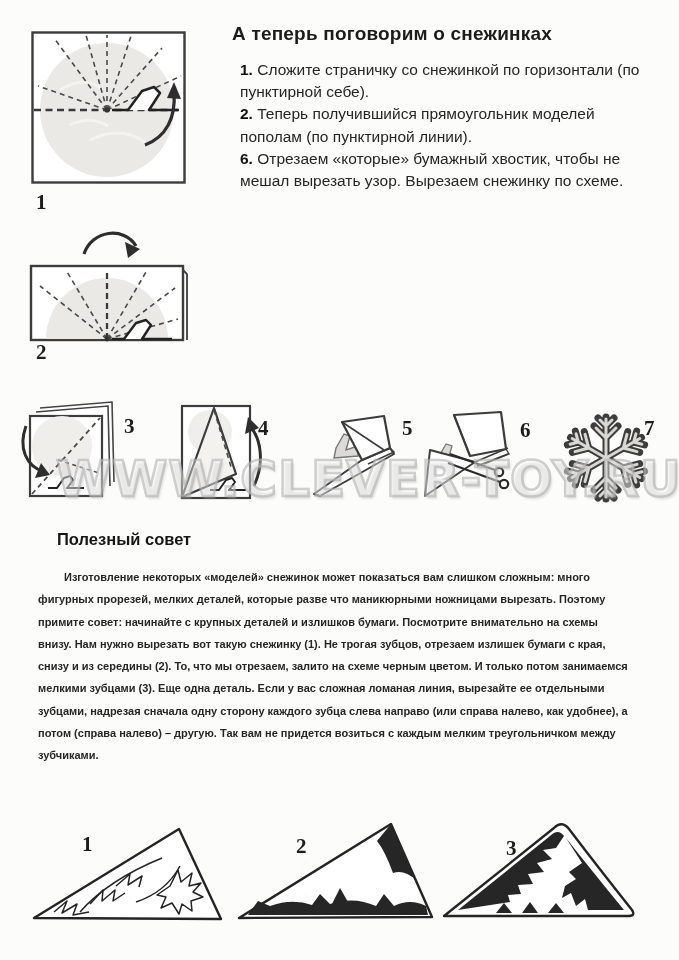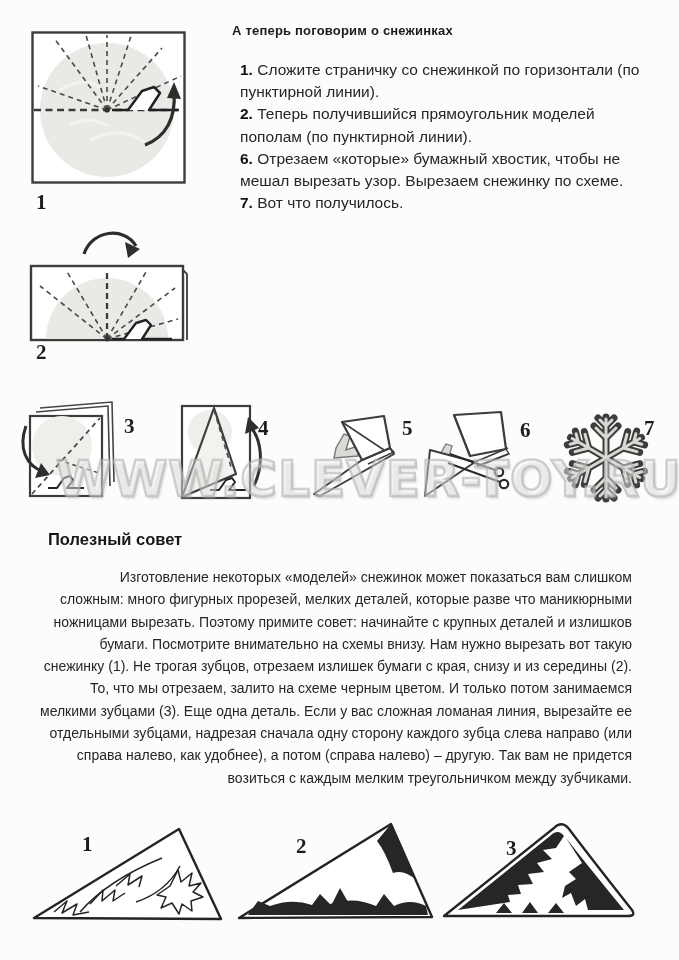--- a/index.html
+++ b/index.html
@@ -1,25 +1,25 @@
 <!DOCTYPE html>
 <html><head>
 <meta charset="utf-8">
 <style>
   html,body{margin:0;padding:0;background:#e8e8e8;}
   #page{position:relative;width:679px;height:960px;background:#fcfcfb;
         font-family:"Liberation Sans",sans-serif;color:#262626;overflow:hidden;margin:0 auto;}
   .abs{position:absolute;}
-  .title{font-weight:bold;font-size:13px;letter-spacing:.2px;color:#1c1c1c;width:440px;}
+  .title{font-weight:bold;font-size:19px;letter-spacing:.2px;color:#1c1c1c;width:440px;}
   .instructions{font-size:15.5px;line-height:22.2px;width:402px;}
   .instructions p{margin:0;}
   .instructions b{color:#111;}
   .stepnum{font-family:"Liberation Serif","DejaVu Serif",serif;font-size:21px;font-weight:600;color:#1d1d1d;}
   .advice-heading{font-weight:bold;font-size:16.5px;color:#161616;}
-  .advice-body{font-size:14px;line-height:22.3px;width:594px;text-indent:26px;text-align:right;}
+  .advice-body{font-size:11px;line-height:22.3px;width:594px;text-indent:26px;text-align:left;font-weight:bold;}
   .watermark{font-family:"DejaVu Sans",sans-serif;font-weight:bold;font-size:50px;letter-spacing:1px;
              white-space:nowrap;color:rgba(255,255,255,.30);
              -webkit-text-stroke:2.5px rgba(176,176,176,.60);
              text-shadow:2px 3px 2px rgba(172,172,172,.35);z-index:6;}
   svg{display:block;}
 </style>
 </head>
 <body>
 
 <div id="page">
@@ -64,24 +64,23 @@
     </g>
     <line x1="81" y1="117" x2="81" y2="47" stroke="#3a3a3a" stroke-width="2.3" stroke-dasharray="6,4"></line>
     <circle cx="81" cy="117" r="2.4" fill="#333"></circle>
     <path d="M86,117 L98,117 L110,101 L120,98 L125,103 L118,114 L116,117 L146,117" fill="#ffffff" stroke="#222" stroke-width="2.4" stroke-linejoin="round"></path>
   </svg>
   <div class="abs stepnum" style="left:36px;top:340px">2</div>
 
   <div class="abs title" style="left:232px;top:23px">А теперь поговорим о снежинках</div>
 
   <div class="abs instructions" style="left:240px;top:59px">
-    <p><b>1.</b> <span>Сложите страничку со снежинкой по горизонтали (по пунктирной линии).</span></p>
+    <p><b>1.</b> <span>Сложите страничку со снежинкой по горизонтали (по пунктирной себе).</span></p>
     <p><b>2.</b> <span>Теперь получившийся прямоугольник моделей пополам (по пунктирной линии).</span></p>
     <p><b>6.</b> <span>Отрезаем «которые» бумажный хвостик, чтобы не мешал вырезать узор. Вырезаем снежинку по схеме.</span></p>
-    <p><b>7.</b> <span>Вот что получилось.</span></p>
   </div>
 
   <svg class="abs" style="left:18px;top:398px" width="114" height="110" viewBox="0 0 114 110">
     <path d="M22,10 L94,4 L96,84" fill="#ffffff" stroke="#444" stroke-width="1.6"></path>
     <path d="M18,14 L90,8 L92,88" fill="#ffffff" stroke="#444" stroke-width="1.6"></path>
     <rect x="12" y="18" width="72" height="80" fill="#ffffff" stroke="#3c3c3c" stroke-width="2.2"></rect>
     <circle cx="44" cy="48" r="30" fill="#efeeea"></circle>
     <line x1="14" y1="96" x2="82" y2="20" stroke="#4a4a4a" stroke-width="1.8" stroke-dasharray="5,4"></line>
     <line x1="40" y1="62" x2="84" y2="76" stroke="#4a4a4a" stroke-width="1.5" stroke-dasharray="4,3.5"></line>
     <path d="M30,90 L39,90 L46,80 L52,78 L55,82 L50,89 L49,90 L66,90" fill="#ffffff" stroke="#222" stroke-width="2" stroke-linejoin="round"></path>
@@ -169,21 +168,21 @@
         </g>
       <g transform="rotate(300 48 48)">
           <path d="M48,48 L48,9 M48,28 L38,18 M48,28 L58,18 M48,16 L42,10 M48,16 L54,10"></path>
         </g>
     </g>
   </svg>
   <div class="abs stepnum" style="left:644px;top:416px">7</div>
 
   <div class="abs watermark" style="left:56px;top:450px">WWW.CLEVER-TOY.RU</div>
 
-  <div class="abs advice-heading" style="left:48px;top:530px">Полезный совет</div>
+  <div class="abs advice-heading" style="left:57px;top:530px">Полезный совет</div>
   <div class="abs advice-body" style="left:38px;top:566px">Изготовление некоторых «моделей» снежинок может показаться вам слишком сложным: много фигурных прорезей, мелких деталей, которые разве что маникюрными ножницами вырезать. Поэтому примите совет: начинайте с крупных деталей и излишков бумаги. Посмотрите внимательно на схемы внизу. Нам нужно вырезать вот такую снежинку (1). Не трогая зубцов, отрезаем излишек бумаги с края, снизу и из середины (2). То, что мы отрезаем, залито на схеме черным цветом. И только потом занимаемся мелкими зубцами (3). Еще одна деталь. Если у вас сложная ломаная линия, вырезайте ее отдельными зубцами, надрезая сначала одну сторону каждого зубца слева направо (или справа налево, как удобнее), а потом (справа налево) – другую. Так вам не придется возиться с каждым мелким треугольничком между зубчиками.</div>
 
   <svg class="abs" style="left:28px;top:824px" width="200" height="100" viewBox="0 0 200 100">
     <polygon points="6,94 193,95 151,5" fill="#ffffff" stroke="#242424" stroke-width="2.4" stroke-linejoin="round"></polygon>
     <g stroke="#242424" stroke-width="1.5" fill="none" stroke-linejoin="round">
       <path d="M26,88 l13,-11 -5,12 15,-9 -4,11 16,-3"></path>
       <path d="M52,88 Q80,56 134,34"></path>
       <path d="M62,80 l13,-14 -1,11 13,-11 -2,11 12,-8"></path>
       <path d="M88,62 l14,-12 -2,11 14,-9 -3,11"></path>
       <path d="M108,78 Q138,68 152,42"></path>

